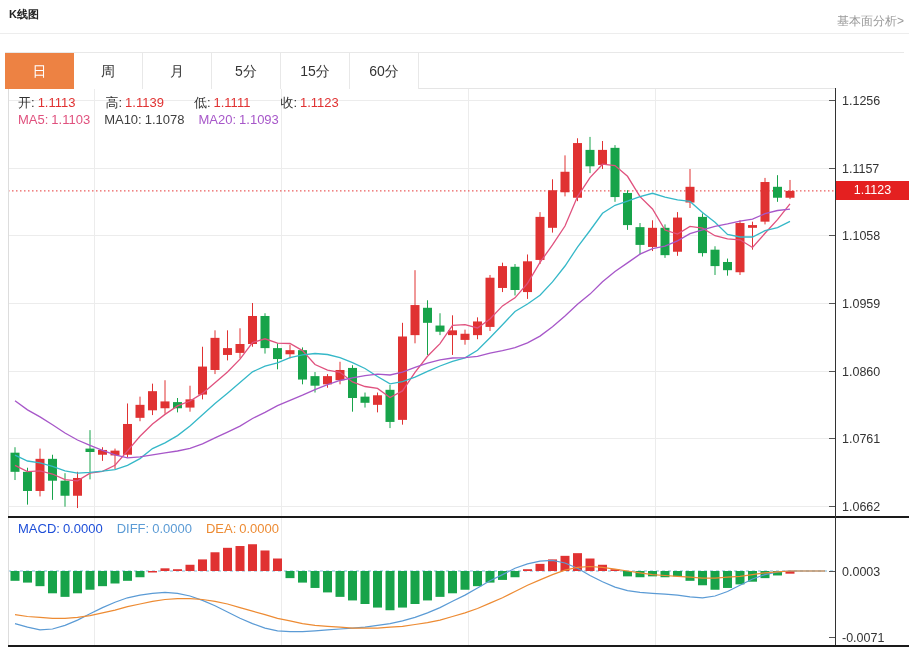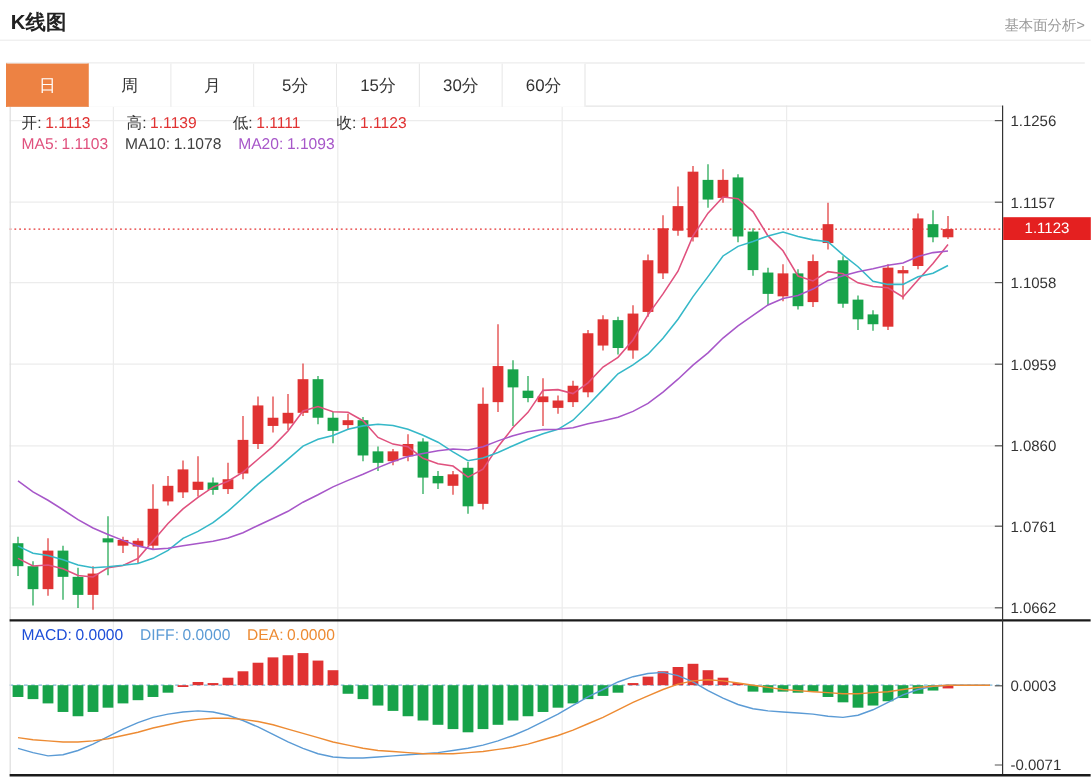--- a/index.html
+++ b/index.html
@@ -1,18 +1,18 @@
 <!DOCTYPE html>
 <html><head>
 <meta charset="utf-8">
 <style>
   html,body{margin:0;padding:0;}
   body{width:909px;height:652px;position:relative;overflow:hidden;background:#fff;
        font-family:"Liberation Sans","DejaVu Sans",sans-serif;}
-  .page-title{position:absolute;left:9px;top:7px;font-size:17px;font-weight:bold;color:#222;}
+  .page-title{position:absolute;left:9px;top:7px;font-size:11px;font-weight:bold;color:#222;}
   .header-link{position:absolute;right:5px;top:13px;font-size:12px;color:#999;text-decoration:none;cursor:pointer;}
   .header-divider{position:absolute;left:0;top:33px;width:909px;border-top:1px solid #ededed;}
   .tabbar{position:absolute;left:5px;top:52px;display:flex;width:899px;border-top:1px solid #e8e8e8;}
   .tab{width:69px;height:36px;line-height:36px;text-align:center;font-size:14px;color:#333;
        background:#fff;border-right:1px solid #e8e8e8;cursor:pointer;box-sizing:border-box;}
   .tab:first-child{border-left:1px solid #e8e8e8;}
   .tab.active{background:#ed8243;color:#fff;border-color:#ed8243;}
   #plot{position:absolute;left:0;top:0;}
   .legend{position:absolute;display:flex;font-size:13px;white-space:nowrap;}
   .legend .pair{margin-right:14px;}
@@ -262,21 +262,20 @@
 <div class="page-title">K线图</div>
 <a class="header-link">基本面分析&gt;</a>
 <div class="header-divider"></div>
 
 <div class="tabbar" id="tabbar">
     <div class="tab active" style="background: rgb(237, 130, 67);">日</div>
     <div class="tab">周</div>
     <div class="tab">月</div>
     <div class="tab">5分</div>
     <div class="tab">15分</div>
-    <div class="tab">30分</div>
     <div class="tab">60分</div>
   </div>
 
 <div class="legend lg-ohlc">
   <span class="pair"><span class="lab">开:</span><span class="val v-red" style="color: rgb(224, 50, 50);">1.1113</span></span>
   <span class="pair"><span class="lab">高:</span><span class="val v-red" style="color: rgb(224, 50, 50);">1.1139</span></span>
   <span class="pair"><span class="lab">低:</span><span class="val v-red" style="color: rgb(224, 50, 50);">1.1111</span></span>
   <span class="pair"><span class="lab">收:</span><span class="val v-red" style="color: rgb(224, 50, 50);">1.1123</span></span>
 </div>
 

